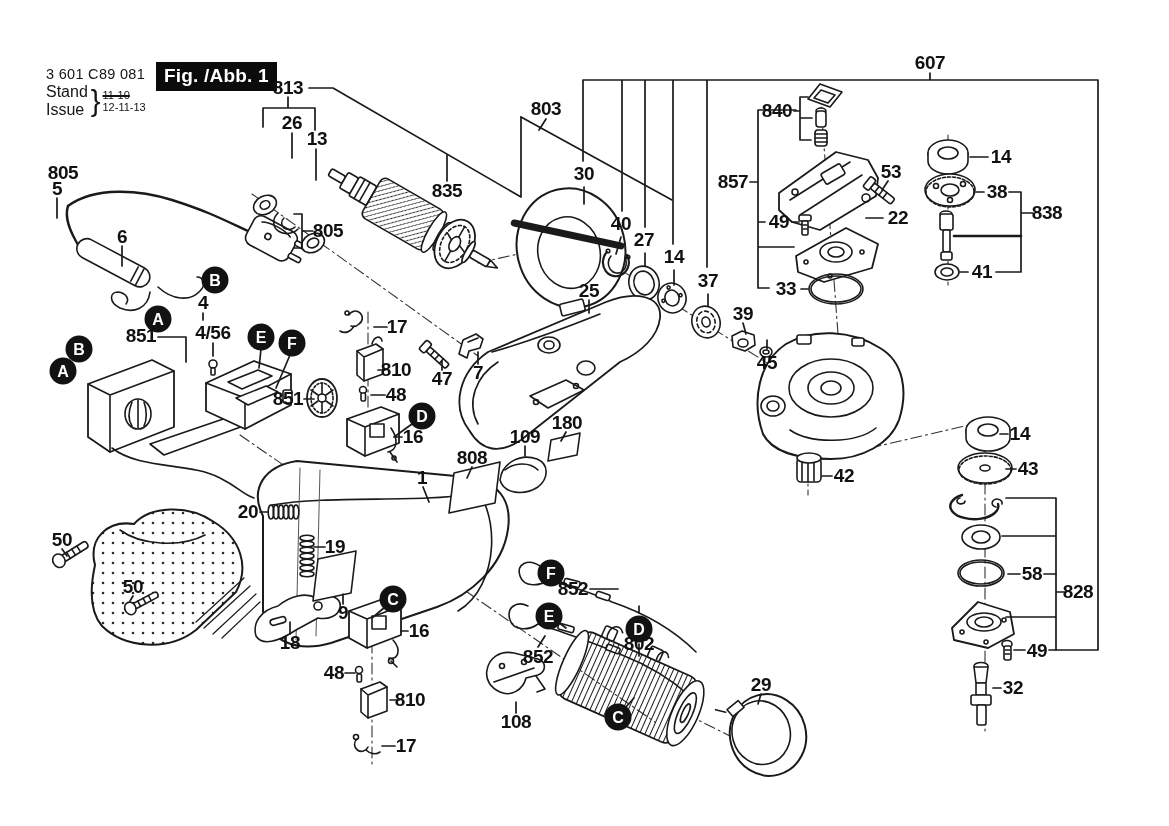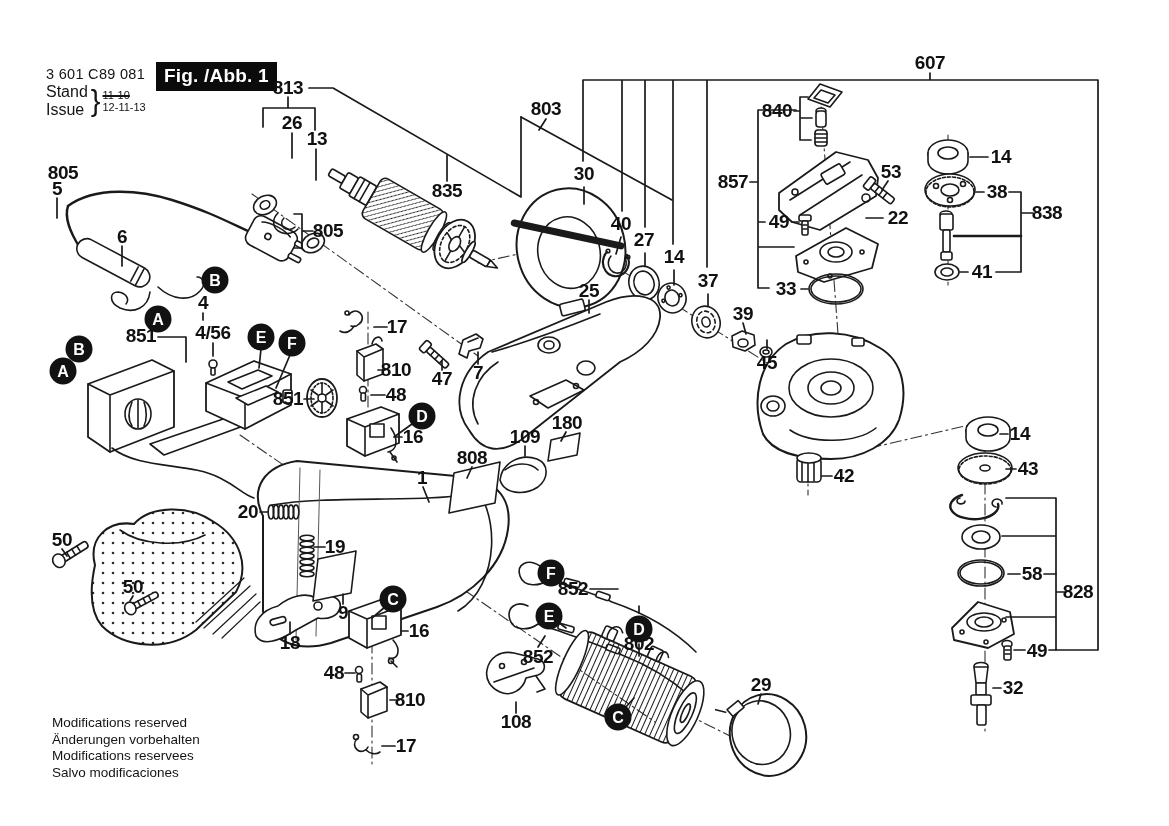--- a/index.html
+++ b/index.html
@@ -502,26 +502,20 @@
     </div>
     <div class="brace">}</div>
     <div class="revvals">
       <div class="struck">11-10</div>
       <div>12-11-13</div>
     </div>
   </div>
 </div>
 <div class="figbadge">Fig. /Abb. 1</div>
 
-<div class="ftr">
-  <div>Modifications reserved</div>
-  <div>Änderungen vorbehalten</div>
-  <div>Modifications reservees</div>
-  <div>Salvo modificaciones</div>
-</div>
 
 <div id="label-layer">
       <div class="callout" style="left: 288px; top: 88px;">813</div>
       <div class="callout" style="left: 292px; top: 123px;">26</div>
       <div class="callout" style="left: 317px; top: 139px;">13</div>
       <div class="callout" style="left: 447px; top: 191px;">835</div>
       <div class="callout" style="left: 546px; top: 109px;">803</div>
       <div class="callout" style="left: 584px; top: 174px;">30</div>
       <div class="callout" style="left: 621px; top: 224px;">40</div>
       <div class="callout" style="left: 644px; top: 240px;">27</div>

